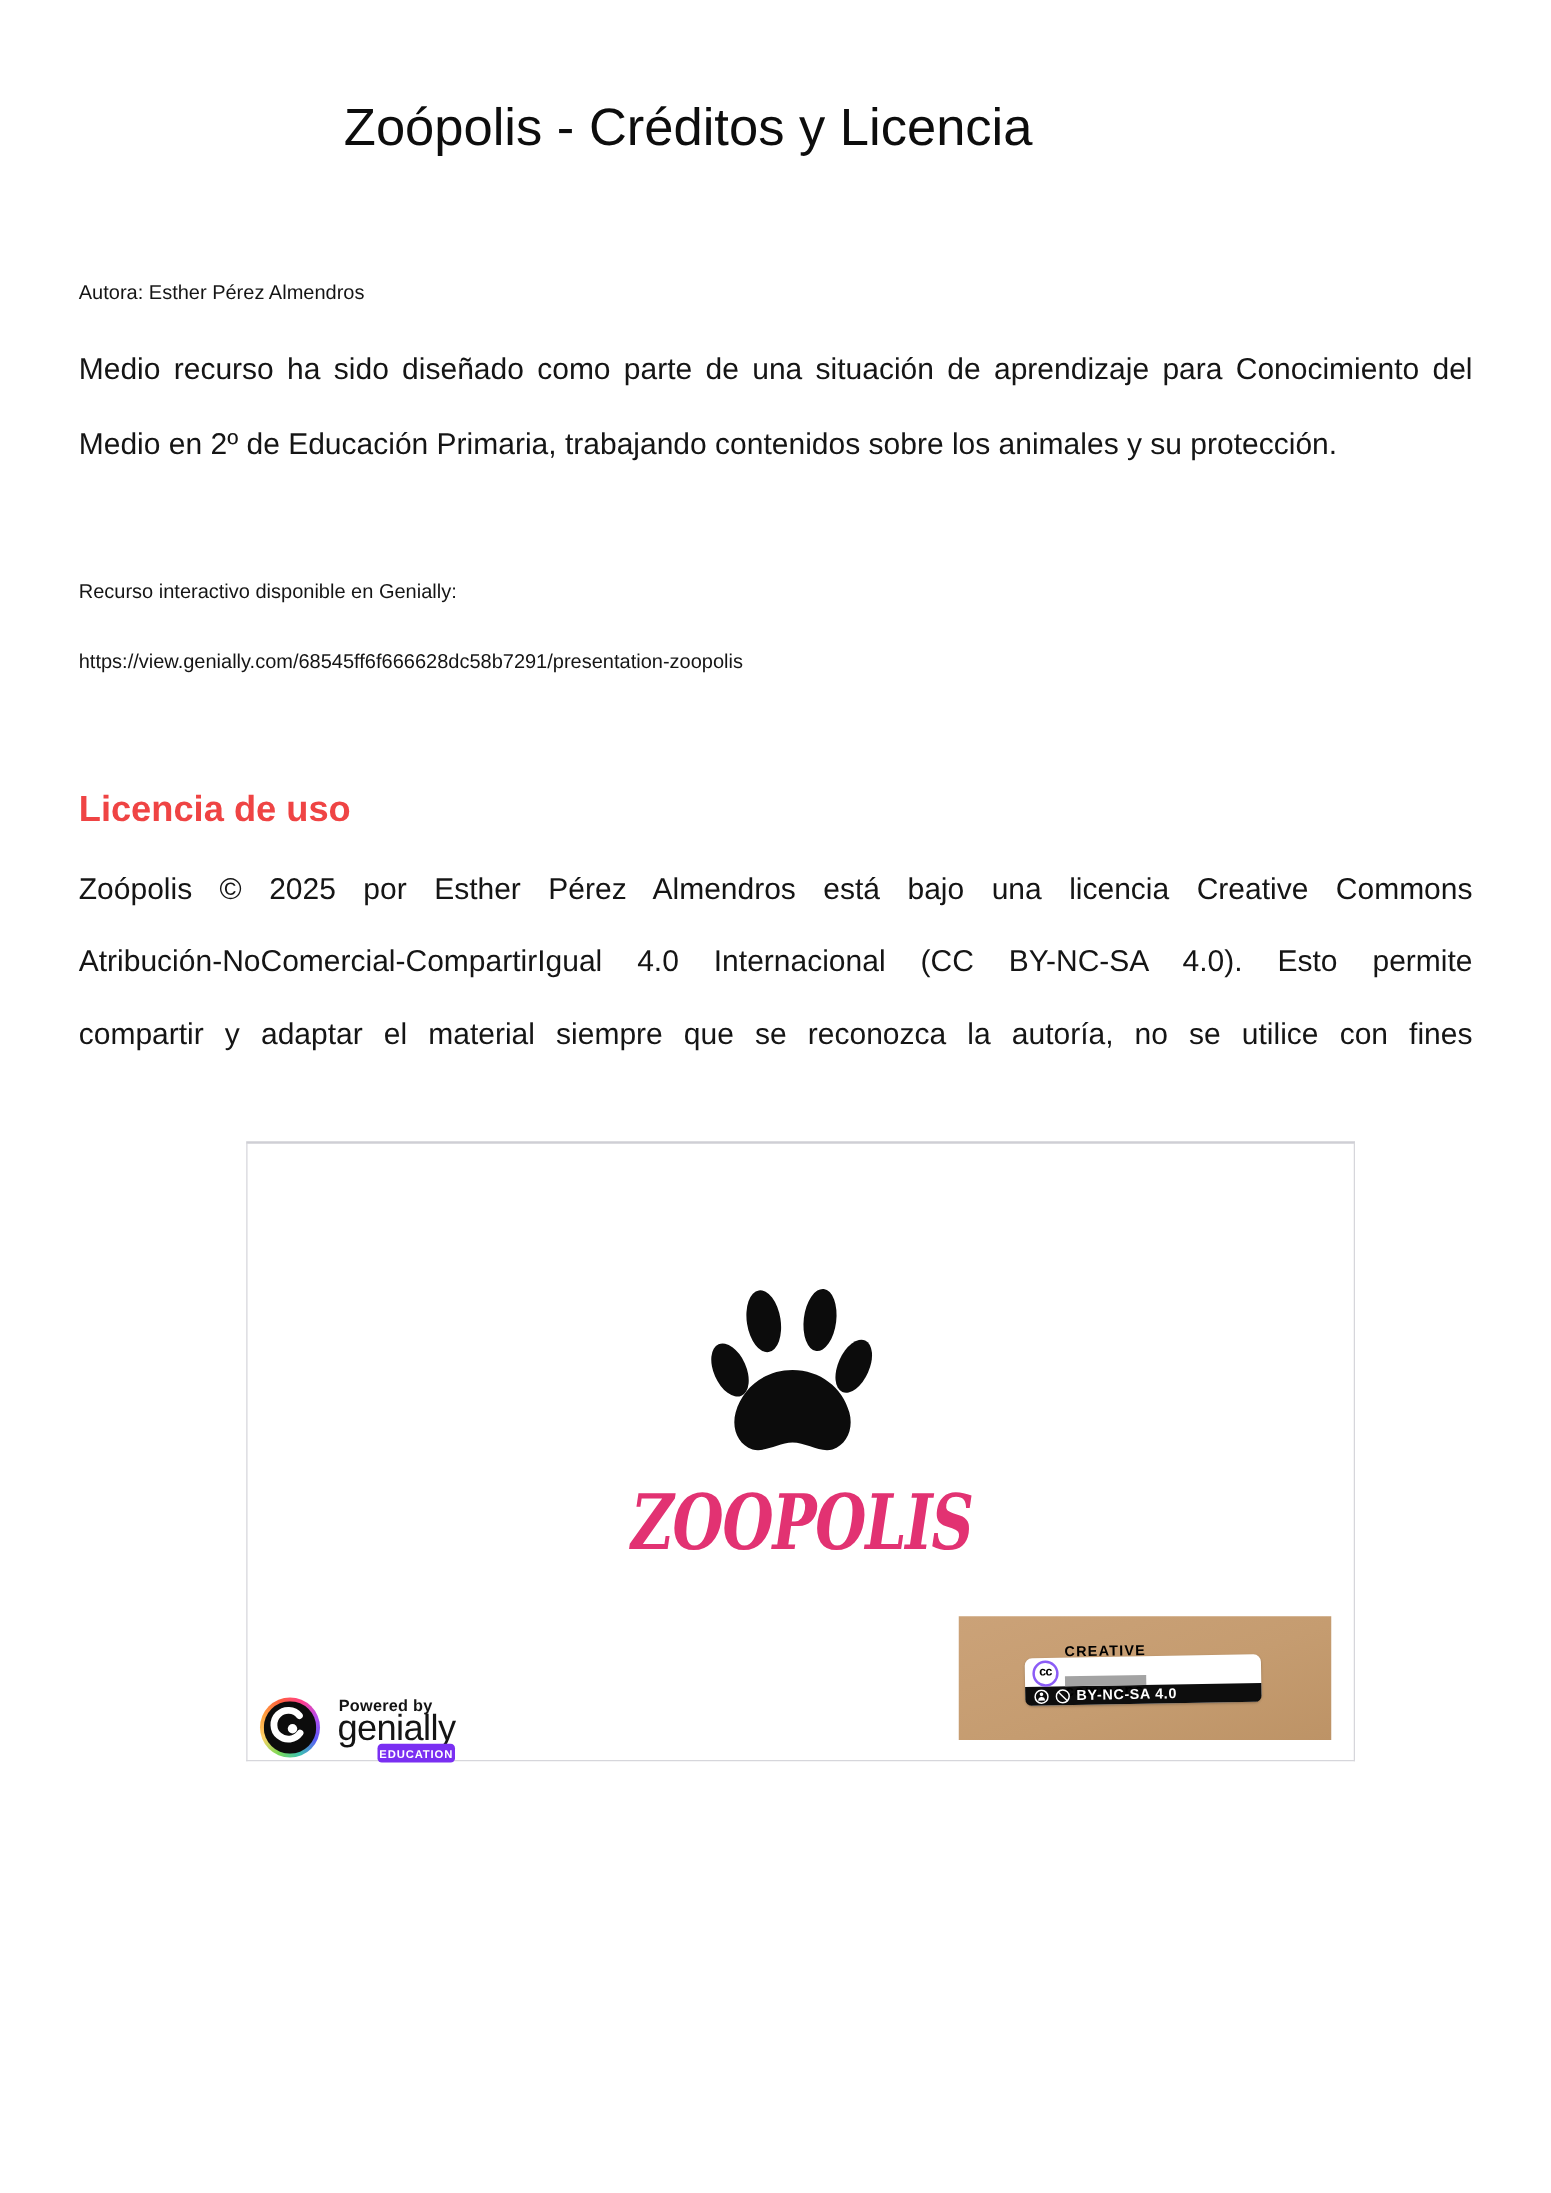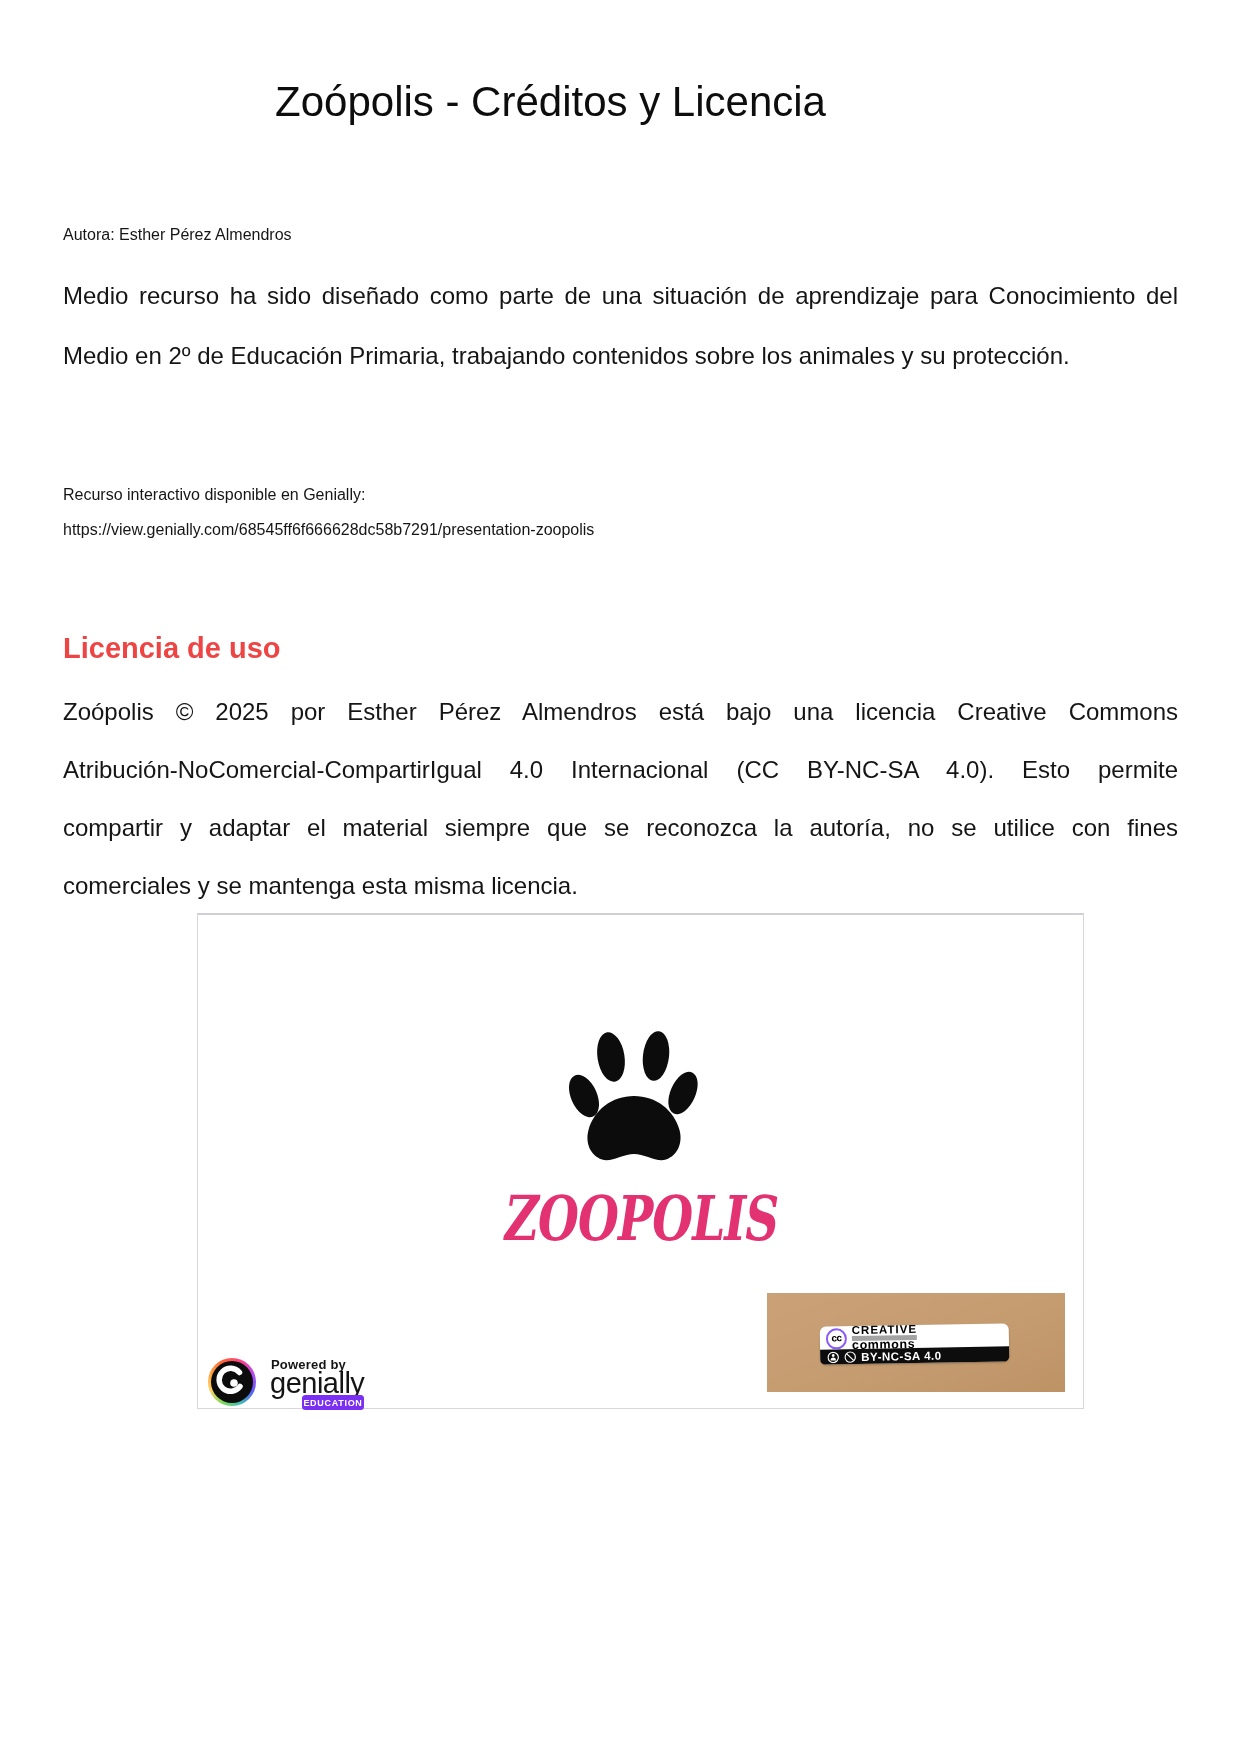--- a/index.html
+++ b/index.html
@@ -18,21 +18,21 @@
   }
   .bodyline{position:absolute;left:63px;width:1115px;font-size:16px;line-height:32px;color:#151515;}
   .para{position:absolute;left:63px;width:1115px;font-size:24px;color:#151515;}
   .para .pline{text-align:justify;text-align-last:justify;}
   .para .pline.last{text-align:left;text-align-last:left;}
   .para-intro{top:266px;}
   .para-intro .pline{line-height:60px;}
   .para-license{top:683px;}
   .para-license .pline{line-height:58px;}
   .author-line{top:219px;}
-  .resource-line{top:479px;}
+  .resource-line{top:458px;}
   .url-line{top:514px;color:#151515;text-decoration:none;}
   .section-heading{
     position:absolute;left:63px;top:630px;margin:0;
     font-size:29px;font-weight:bold;line-height:36px;color:#ef4444;
   }
 
   
   .figure-box{
     position:absolute;left:177px;top:913px;width:887px;height:496px;
     background:#ffffff;
@@ -83,21 +83,21 @@
     transform:rotate(-1deg);
     box-shadow:0 1px 2px rgba(0,0,0,.25);
   }
   .cc-top{display:flex;align-items:center;gap:5px;height:23px;padding:1px 0 0 6px;box-sizing:border-box;}
   .cc-circle{
     width:17px;height:17px;border:2px solid #8b5cf6;border-radius:50%;
     display:flex;align-items:center;justify-content:center;flex:0 0 auto;
     font-size:10px;font-weight:800;letter-spacing:-.5px;color:#000;line-height:1;
   }
   .cc-words{display:flex;flex-direction:column;line-height:1;}
-  .cc-w1{font-size:11.5px;font-weight:800;letter-spacing:1px;color:#000;border-bottom:5px solid #a3a3a3;padding-bottom:0px;}
+  .cc-w1{font-size:11.5px;font-weight:800;letter-spacing:1px;color:#000;border-bottom:8px solid #a3a3a3;padding-bottom:13px;}
   .cc-w2{font-size:12.5px;font-weight:800;letter-spacing:.6px;color:#000;margin-top:-2px;}
   .cc-strip{
     display:flex;align-items:center;gap:5px;
     height:15px;background:#0d0d0d;border-radius:0 0 5px 5px;
     padding:0 0 0 7px;box-sizing:border-box;
     color:#fff;font-size:11.5px;font-weight:800;letter-spacing:.5px;
   }
   .cc-strip svg{flex:0 0 auto;}
 </style>
 </head>
@@ -117,21 +117,20 @@
   <div class="bodyline resource-line">Recurso interactivo disponible en Genially:</div>
 
   <div class="bodyline url-line">https://view.genially.com/68545ff6f666628dc58b7291/presentation-zoopolis</div>
 
   <h2 class="section-heading">Licencia de uso</h2>
 
   <div class="para para-license">
     <div class="pline">Zoópolis © 2025 por Esther Pérez Almendros está bajo una licencia Creative Commons</div>
     <div class="pline">Atribución-NoComercial-CompartirIgual 4.0 Internacional (CC BY-NC-SA 4.0). Esto permite</div>
     <div class="pline">compartir y adaptar el material siempre que se reconozca la autoría, no se utilice con fines</div>
-    <div class="pline last">comerciales y se mantenga esta misma licencia.</div>
   </div>
 
   <div class="figure-box">
 
     <svg class="paw" viewBox="0 0 136 134" xmlns="http://www.w3.org/2000/svg">
       <g fill="#0c0c0c">
         <ellipse cx="45" cy="27" rx="13.5" ry="25" transform="rotate(-9 45 27)"></ellipse>
         <ellipse cx="90" cy="26" rx="13" ry="25" transform="rotate(7 90 26)"></ellipse>
         <ellipse cx="18" cy="66" rx="13" ry="22.5" transform="rotate(-24 18 66)"></ellipse>
         <ellipse cx="117" cy="63" rx="12.5" ry="22.5" transform="rotate(24 117 63)"></ellipse>

